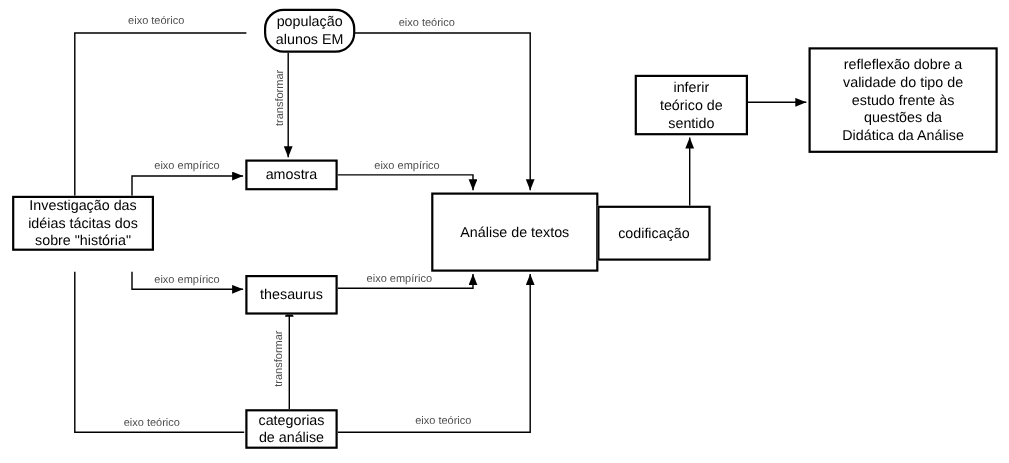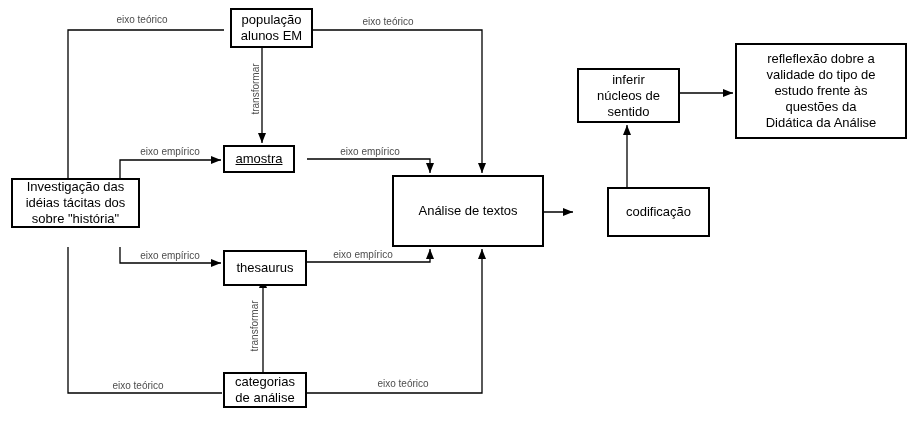--- a/index.html
+++ b/index.html
@@ -62,48 +62,48 @@
         <polyline points="307,262 430,262 430,249" marker-end="url(#arrowhead)"></polyline>
         <polyline points="263,372 263,278" marker-end="url(#arrowhead)"></polyline>
         <polyline points="68,247 68,393 222,393"></polyline>
         <polyline points="307,393 482,393 482,249" marker-end="url(#arrowhead)"></polyline>
         <polyline points="522,212 573,212" marker-end="url(#arrowhead)"></polyline>
         <polyline points="627,187 627,125" marker-end="url(#arrowhead)"></polyline>
         <polyline points="680,93 733,93" marker-end="url(#arrowhead)"></polyline>
       </g>
   </svg>
   <div>
-      <div class="node" style="left: 230px; top: 8px; width: 83px; height: 40px;">
+      <div class="node" style="left: 240px; top: 8px; width: 83px; height: 40px; border-radius: 18px;">
         <div class="node-label">população
 alunos EM</div>
       </div>
       <div class="node" style="left: 11px; top: 178px; width: 129px; height: 50px;">
         <div class="node-label">Investigação das
 idéias tácitas dos
 sobre "história"</div>
       </div>
-      <div class="node" style="left: 223px; top: 145px; width: 72px; height: 28px; text-decoration: underline;">
+      <div class="node" style="left: 223px; top: 145px; width: 84px; height: 28px;">
         <div class="node-label">amostra</div>
       </div>
       <div class="node" style="left: 223px; top: 250px; width: 84px; height: 36px;">
         <div class="node-label">thesaurus</div>
       </div>
       <div class="node" style="left: 223px; top: 372px; width: 84px; height: 36px;">
         <div class="node-label">categorias
 de análise</div>
       </div>
       <div class="node" style="left: 392px; top: 175px; width: 152px; height: 72px;">
         <div class="node-label">Análise de textos</div>
       </div>
-      <div class="node" style="left: 607px; top: 187px; width: 103px; height: 50px;">
+      <div class="node" style="left: 543px; top: 187px; width: 103px; height: 50px;">
         <div class="node-label">codificação</div>
       </div>
       <div class="node" style="left: 577px; top: 68px; width: 103px; height: 55px;">
         <div class="node-label">inferir
-núcleos de
+teórico de
 sentido</div>
       </div>
       <div class="node" style="left: 735px; top: 43px; width: 172px; height: 96px;">
         <div class="node-label">refleflexão dobre a
 validade do tipo de
 estudo frente às
 questões da
 Didática da Análise</div>
       </div>
     </div>

